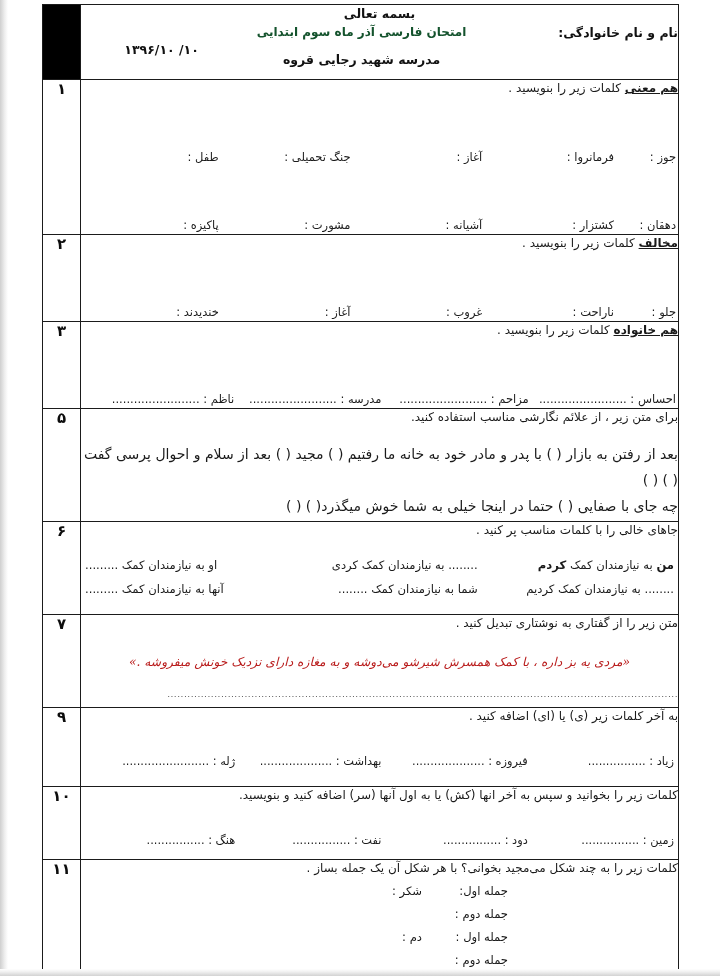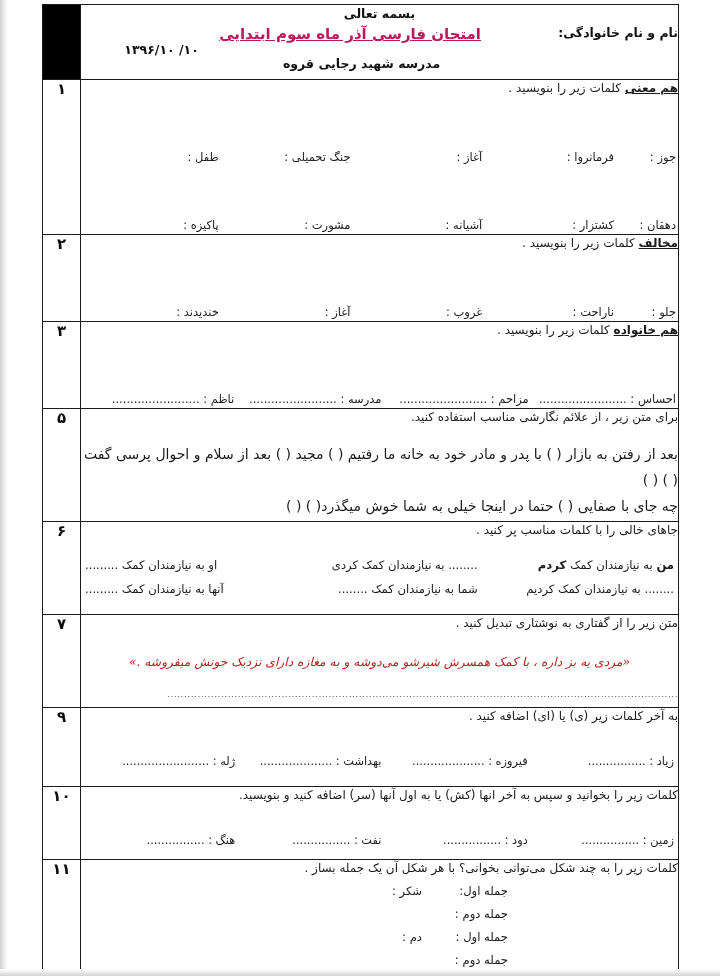--- a/index.html
+++ b/index.html
@@ -92,24 +92,23 @@
     width: 33%;
     text-align: right;
     white-space: nowrap;
   }
   .hdr-center {
     width: 40%;
     text-align: center;
   }
   .hdr-title {
     font-weight: bold;
-    font-size: 15px;
-    color: #be185d;
-    white-space: nowrap;
-    text-decoration: underline;
+    font-size: 12px;
+    color: #14532d;
+    white-space: nowrap;
   }
   .hdr-school {
     font-weight: bold;
     font-size: 12.5px;
     color: #111;
     margin-top: 13px;
     white-space: nowrap;
   }
   .hdr-date {
     font-weight: bold;
@@ -385,21 +384,21 @@
             <span>دود : ................</span>
             <span>نفت : ................</span>
             <span>هنگ : ................</span>
           </div>
         </td>
         <td class="num-col">۱۰</td>
       </tr>
 
       <tr>
         <td class="q-cell" style="height:116px">
-          <div class="q-prompt">کلمات زیر را به چند شکل می‌توانی بخوانی؟ با هر شکل آن یک جمله بساز .</div>
+          <div class="q-prompt">کلمات زیر را به چند شکل می‌مجید بخوانی؟ با هر شکل آن یک جمله بساز .</div>
           <div class="q11-body">
             <div class="q11-line">
               <span class="q11-sent">جمله اول:</span>
               <span class="q11-word">شکر :</span>
             </div>
             <div class="q11-line indent">
               <span class="q11-sent">جمله دوم :</span>
               <span class="q11-word">x</span>
             </div>
             <div class="q11-line">

